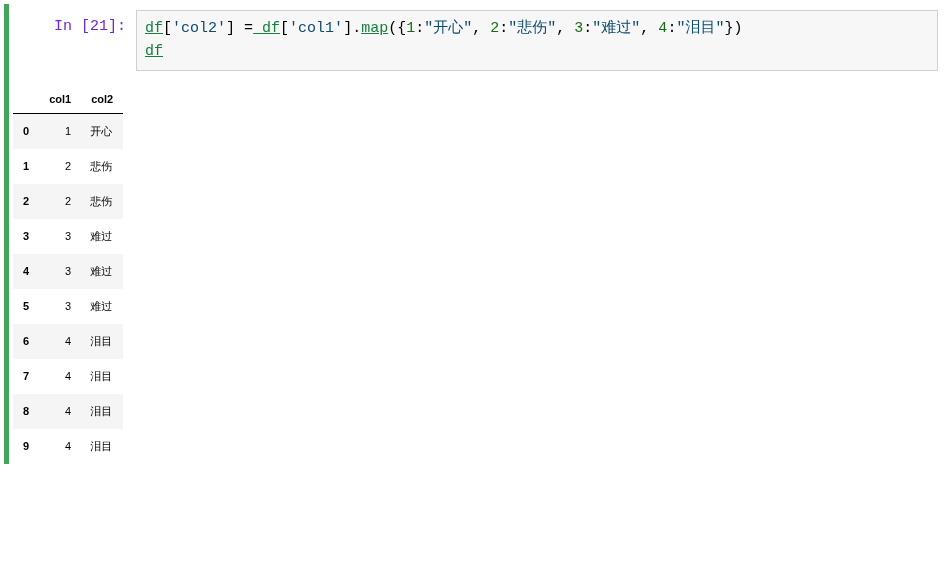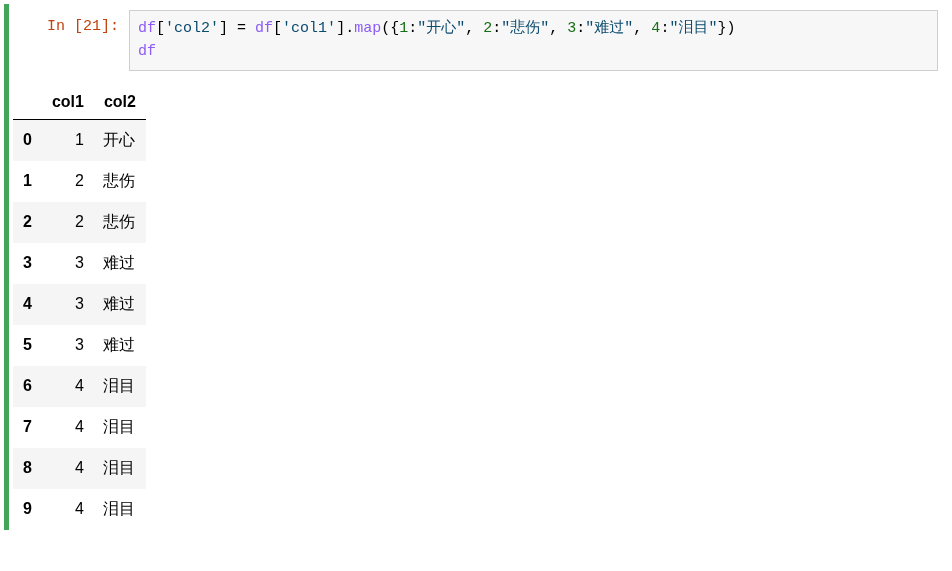--- a/index.html
+++ b/index.html
@@ -22,45 +22,45 @@
     }
     .prompt {
       font-family: "Courier New", monospace;
       font-size: 15px;
       width: 120px;
       text-align: right;
       padding: 6px 10px 0 0;
       flex-shrink: 0;
       line-height: 1.4;
     }
-    .prompt.in { color: #c2410c; }
+    .prompt.in { color: #6d28d9; margin-left: 7px; }
     .prompt.out { color: #c94741; }
     .code-block {
       flex: 1;
       background: #f7f7f7;
       border: 1px solid #cfcfcf;
       padding: 6px 8px;
       font-family: "Courier New", monospace;
       font-size: 15px;
       line-height: 1.55;
       margin-right: 10px;
       white-space: pre;
       color: #000;
     }
     .tok-punct { color: #000; }
     .tok-str   { color: #0c4a6e; }
     .tok-num   { color: #156d12; }
-    .tok-id    { color: #8b5cf6; }
+    .tok-id    { color: #15803d; text-decoration: underline; }
     .output-area {
       display: flex;
       align-items: flex-start;
       padding-top: 10px;
     }
     .output-body { flex: 1; padding-left: 4px; }
-    .df-table { border-collapse: collapse; font-size: 16px; }
+    .df-table { border-collapse: collapse; font-size: 11px; }
     .df-table thead th {
       font-weight: bold;
       text-align: right;
       padding: 8px 10px;
       border-bottom: 1px solid #000;
       background: #fff;
     }
     .df-table thead th:first-child { text-align: left; }
     .df-table tbody th {
       font-weight: bold;

